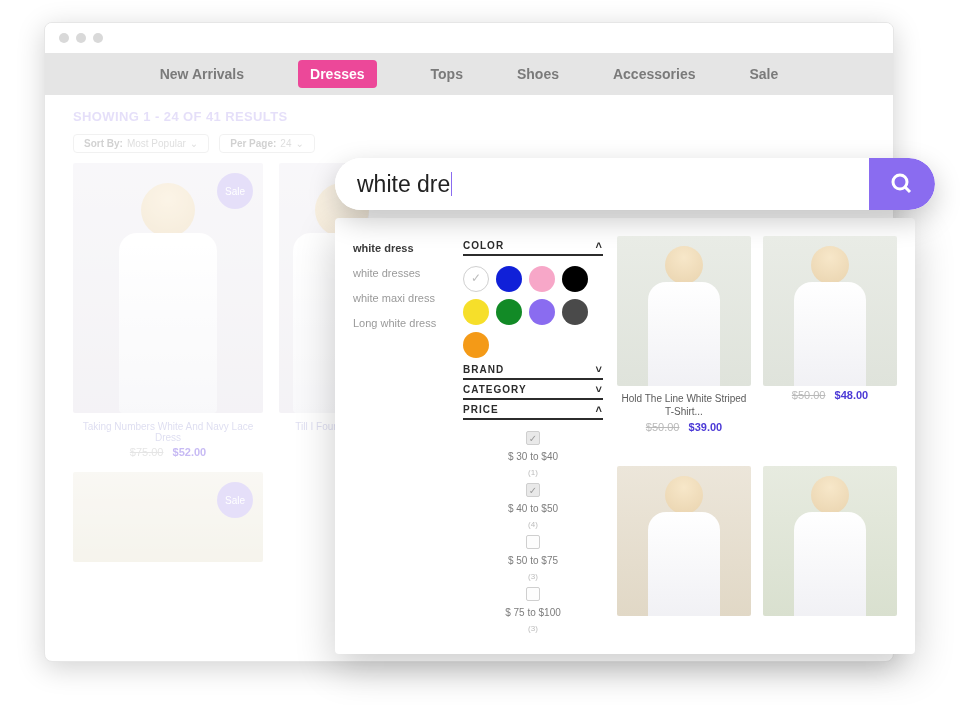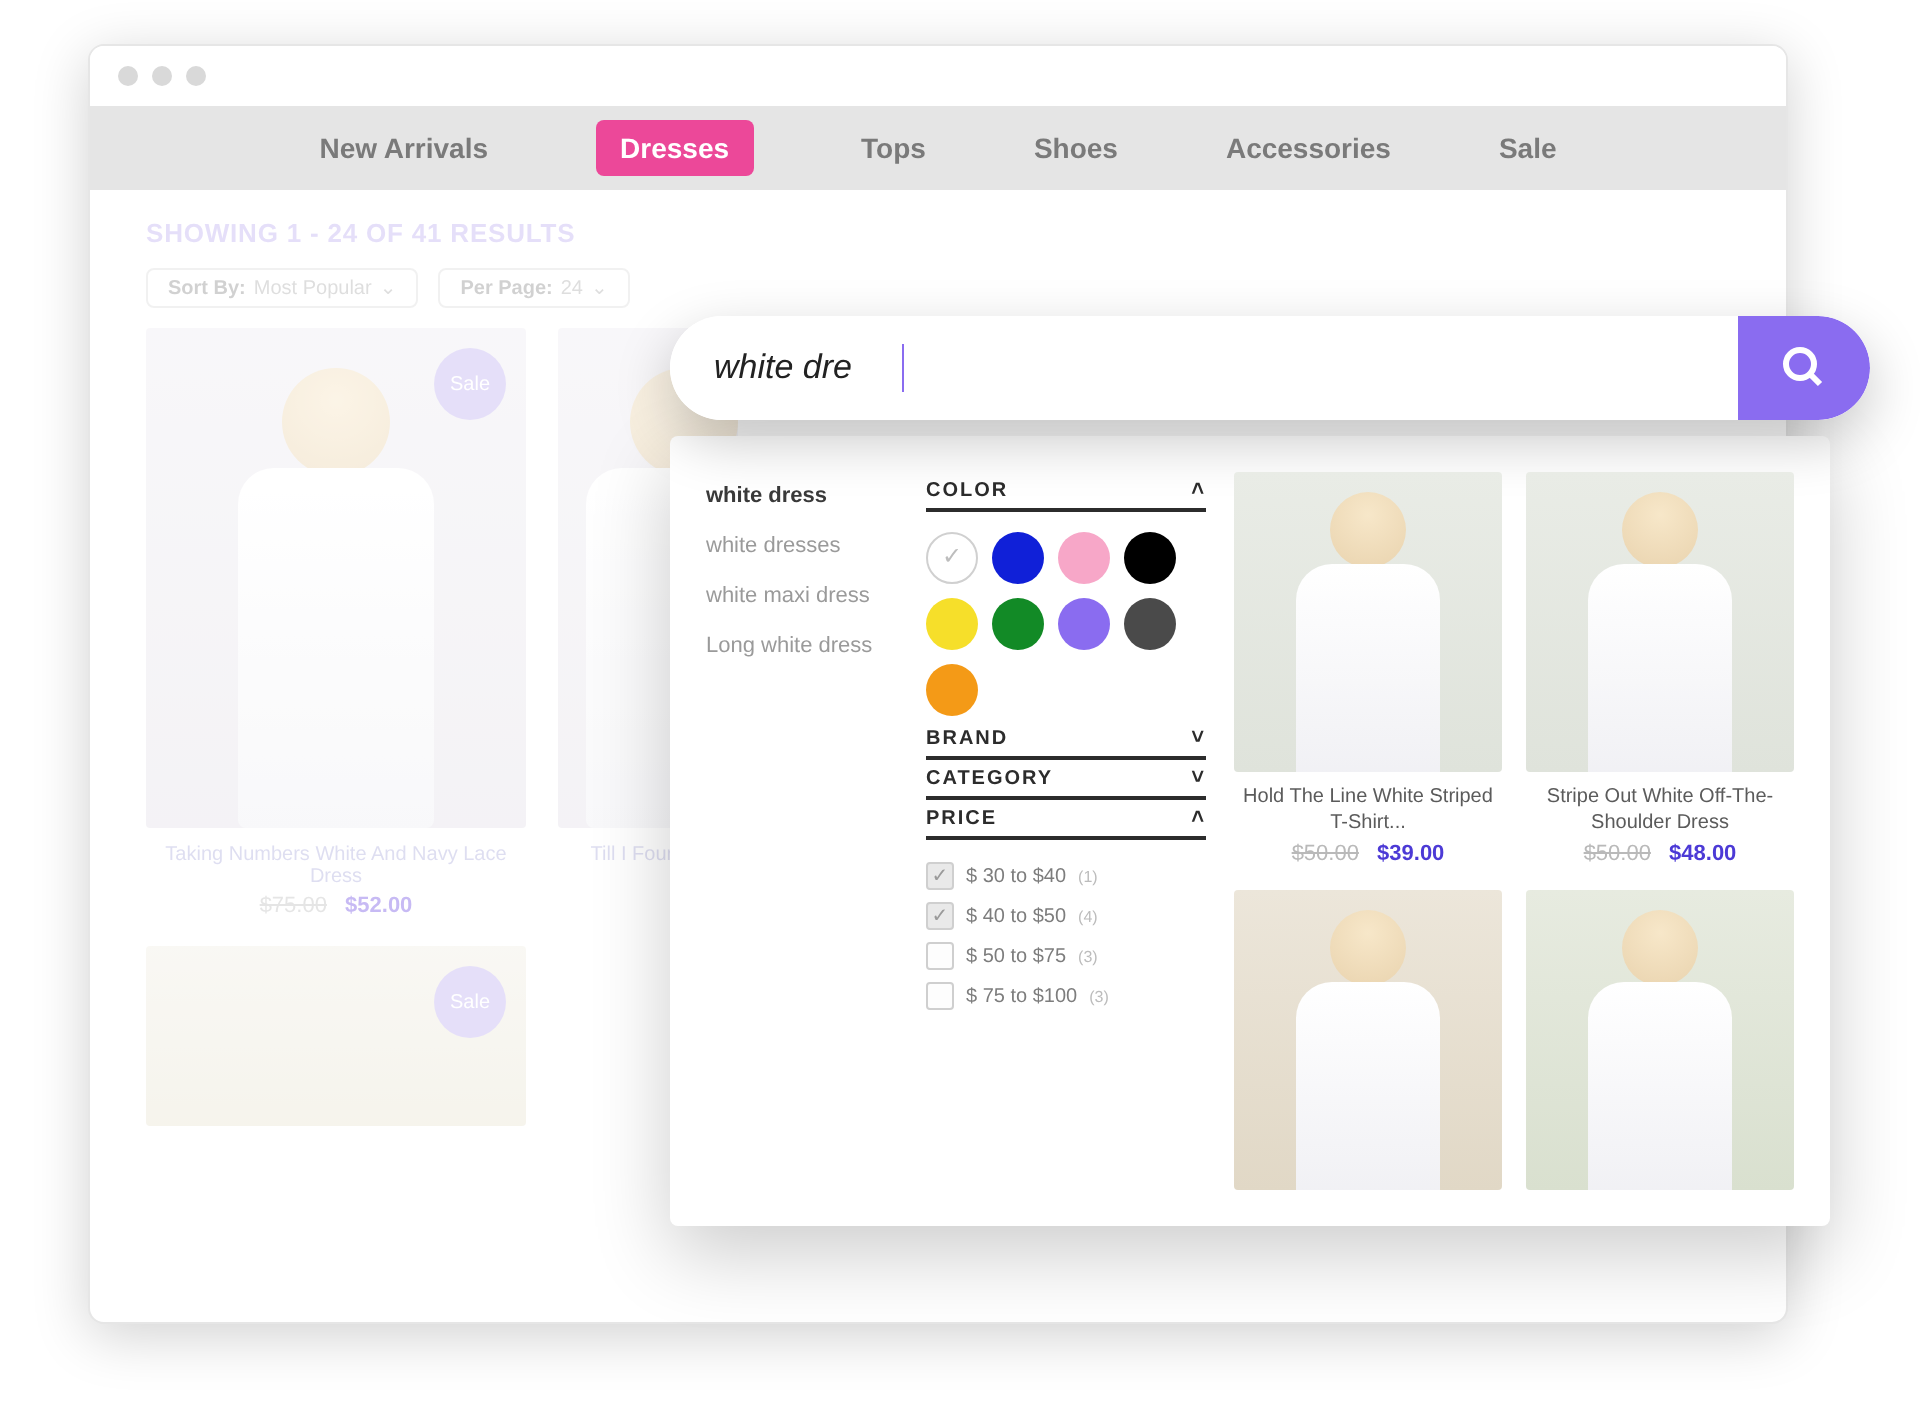--- a/index.html
+++ b/index.html
@@ -127,24 +127,23 @@
     height: 52px;
     border-radius: 26px;
     background: #fff;
     box-shadow: 0 10px 28px rgba(0,0,0,.22);
     overflow: hidden;
   }
   .search-input {
     flex: 1;
     border: none;
     outline: none;
-    font-size: 17px;
+    font-size: 23px;
     padding: 0 22px;
     color: #222;
-    font-style: italic;
   }
   .cursor-bar {
     position: absolute;
     left: 116px; top: 14px;
     width: 1px; height: 24px;
     background: #8a6cf0;
   }
   .search-btn {
     width: 66px;
     background: #8a6cf0;
@@ -190,20 +189,21 @@
   .swatches { display: flex; flex-wrap: wrap; gap: 7px; padding: 10px 0 2px; }
   .swatch { width: 26px; height: 26px; border-radius: 50%; cursor: pointer; position: relative; }
   .swatch.white { background: #fff; border:1px solid #d0d0d0; }
   .swatch.white::after { content:"✓"; color:#bdbdbd; font-size:12px; position:absolute; left:7px; top:4px; }
   .prices { padding-top: 8px; }
   .price-row {
     display: flex; align-items: center; gap: 6px;
     font-size: 10px; color: #7d7d7d;
     padding: 3px 0;
     cursor: pointer;
+    flex-direction: column;
   }
   .cb {
     width: 14px; height: 14px;
     border: 1px solid #cfcfcf; border-radius: 2px;
     display: inline-flex; align-items:center; justify-content:center;
     background:#fdfdfd;
   }
   .cb.checked { background:#e9e9e9; }
   .cb.checked::after { content:"✓"; font-size:10px; color:#9a9a9a; }
   .price-count { font-size:8px; color:#bcbcbc; }
@@ -391,21 +391,20 @@
         <div class="ttl">Hold The Line White Striped T-Shirt...</div>
         <div class="pr">
           <span class="old">$50.00</span>
           <span class="new">$39.00</span>
         </div>
       </div>
       <div class="res">
         <div class="thumb">
             <div class="person"></div>
           </div>
-        <div class="ttl">Stripe Out White Off-The-Shoulder Dress</div>
         <div class="pr">
           <span class="old">$50.00</span>
           <span class="new">$48.00</span>
         </div>
       </div>
       <div class="res">
         <div class="thumb" style="background:linear-gradient(180deg,#ece6da,#e1d8c6)">
             <div class="person"></div>
           </div>
       </div>

